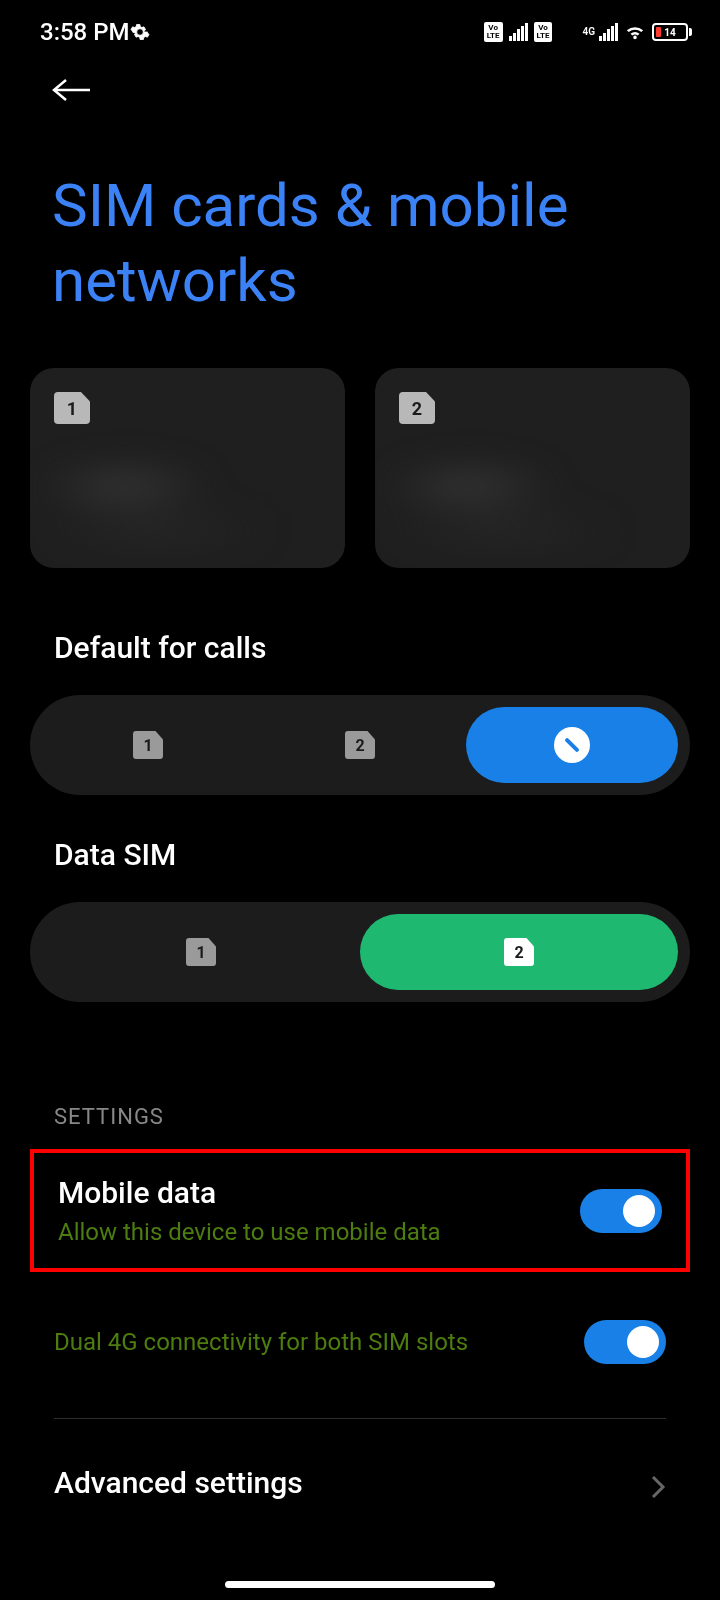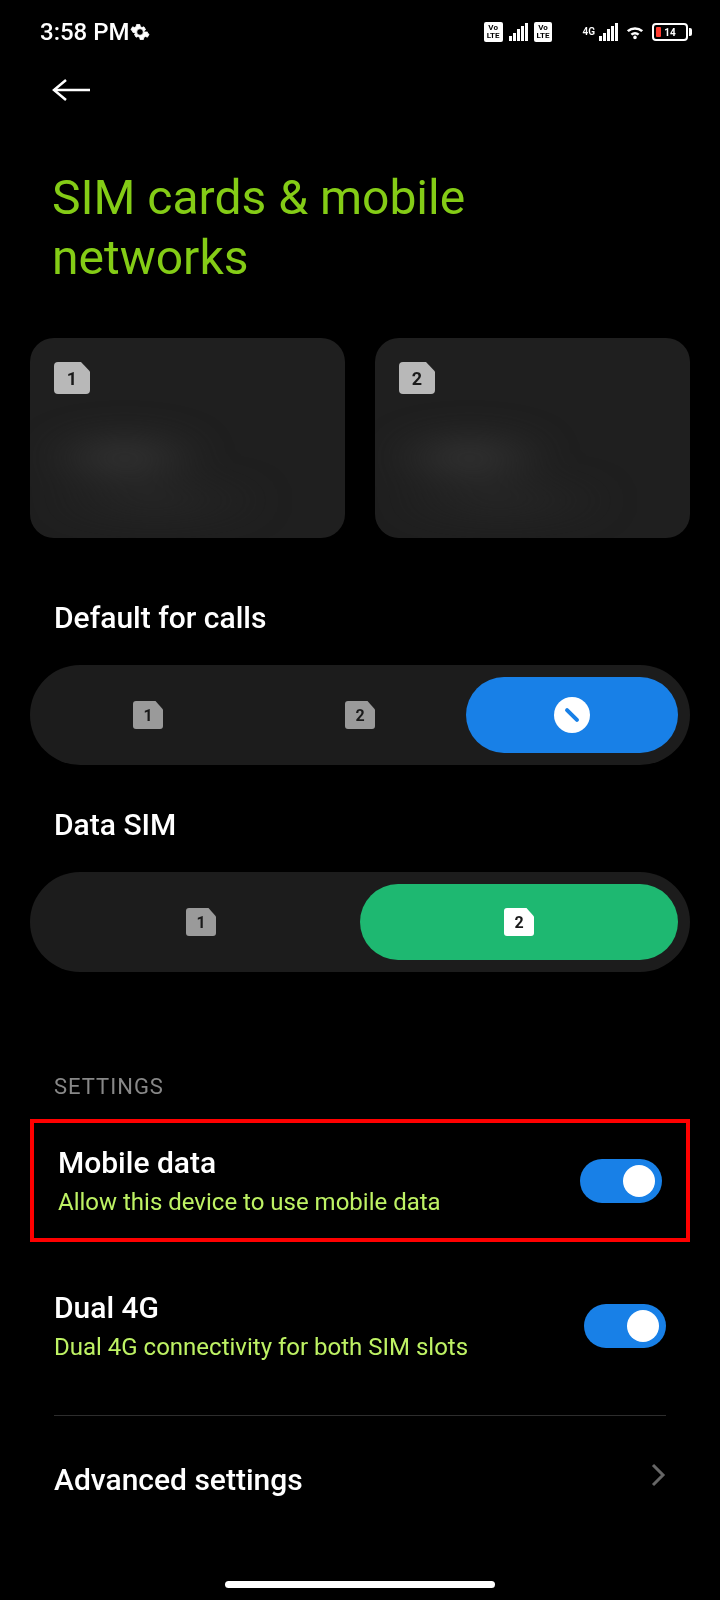--- a/index.html
+++ b/index.html
@@ -117,23 +117,23 @@
       padding: 20px 50px 10px;
     }
     .back-arrow {
       width: 44px;
       height: 28px;
       stroke: #fff;
       stroke-width: 2.5;
       fill: none;
     }
     .page-title {
-      font-size: 48px;
+      font-size: 60px;
       font-weight: 400;
-      color: #84cc16;
+      color: #3b82f6;
       padding: 50px 52px 30px;
       line-height: 1.25;
     }
     .sim-cards-row {
       display: flex;
       gap: 30px;
       padding: 20px 30px;
     }
     .sim-card {
       flex: 1;
@@ -245,21 +245,21 @@
       border-radius: 25px;
     }
     .setting-text .setting-title {
       font-size: 30px;
       font-weight: 500;
       color: #fff;
       margin-bottom: 8px;
     }
     .setting-text .setting-sub {
       font-size: 24px;
-      color: #bef264;
+      color: #4d7c0f;
     }
     .toggle {
       width: 82px;
       height: 44px;
       background: #1880e7;
       border-radius: 22px;
       position: relative;
     }
     .toggle::after {
       content: "";
@@ -279,21 +279,21 @@
     .highlight-box .setting-row {
       padding: 22px 24px;
     }
     .divider {
       height: 1px;
       background: #2d2d2d;
       margin: 28px 54px 0;
     }
     .adv-row {
       display: flex;
-      align-items: flex-start;
+      align-items: flex-end;
       justify-content: space-between;
       padding: 46px 54px 20px;
     }
     .adv-title {
       font-size: 30px;
       font-weight: 500;
     }
     .chevron {
       width: 16px;
       height: 26px;
@@ -415,21 +415,20 @@
     <div class="setting-text">
       <div class="setting-title">Mobile data</div>
       <div class="setting-sub">Allow this device to use mobile data</div>
     </div>
     <div class="toggle"></div>
   </div>
 </div>
 
 <div class="setting-row" style="margin-top:22px">
   <div class="setting-text">
-    <div class="setting-title">Dual 4G</div>
     <div class="setting-sub">Dual 4G connectivity for both SIM slots</div>
   </div>
   <div class="toggle"></div>
 </div>
 
 <div class="divider"></div>
 
 <div class="adv-row">
   <div class="adv-title">Advanced settings</div>
   <svg class="chevron" viewBox="0 0 16 26">

